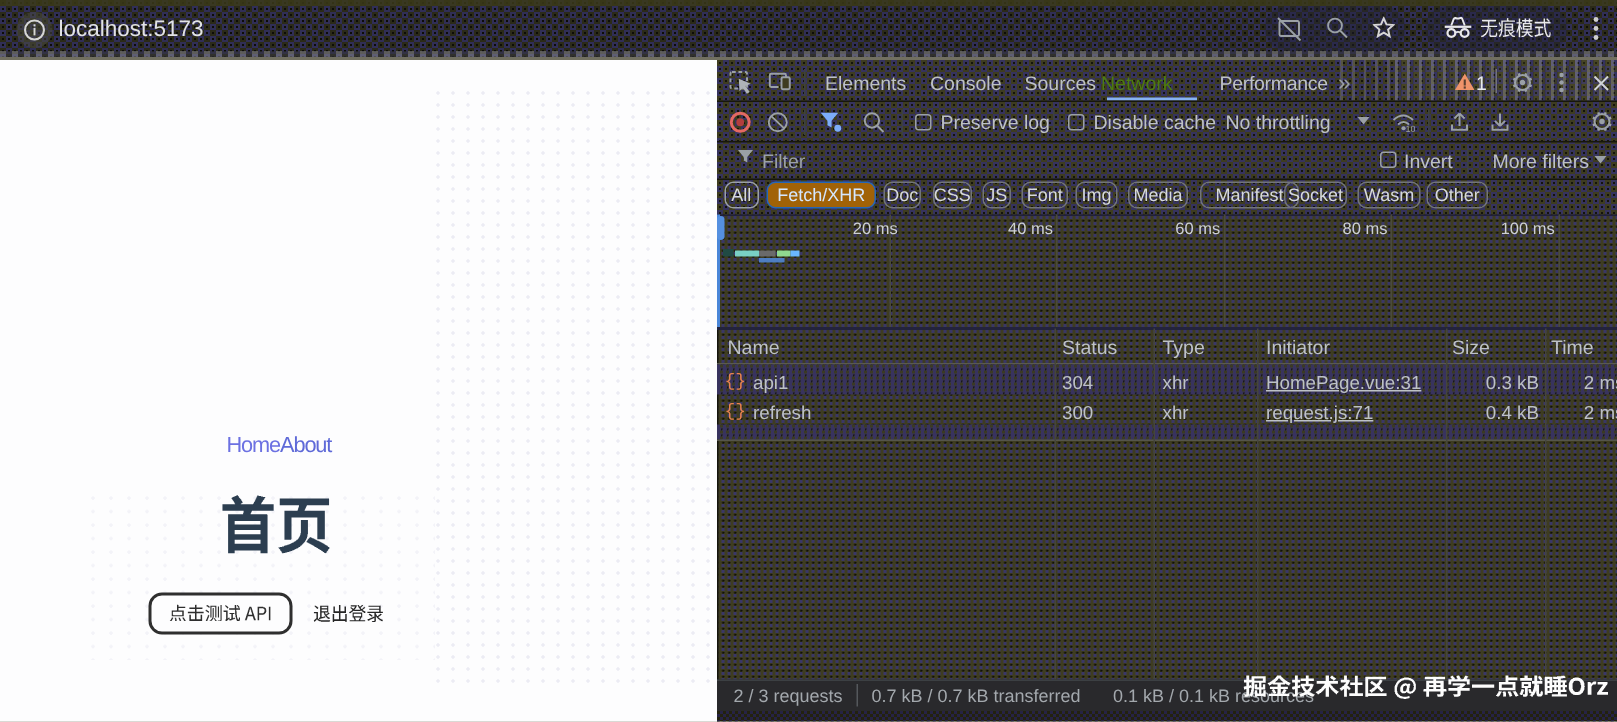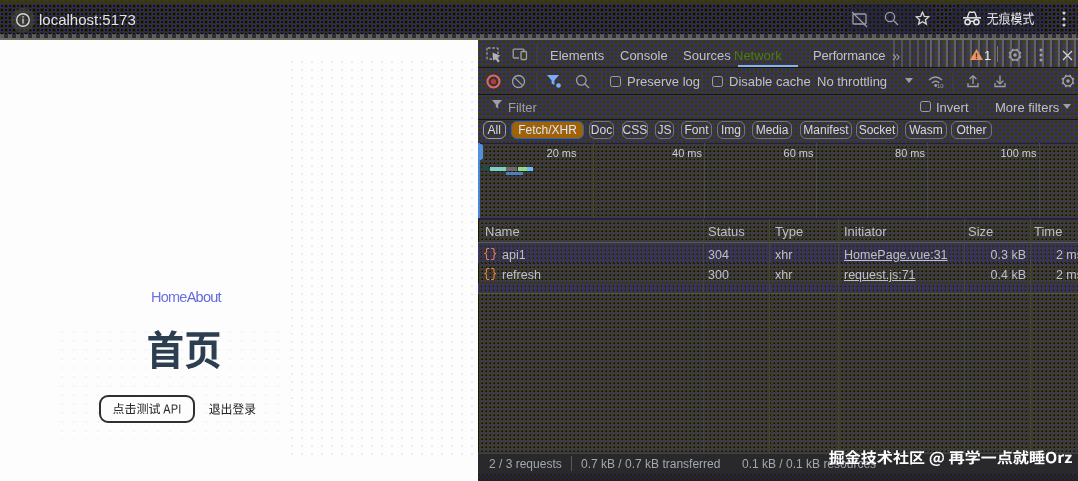--- a/index.html
+++ b/index.html
@@ -224,29 +224,29 @@
 <div class="abs" style="left:478px;top:118.5px;width:600px;height:1px;background:#17170c"></div>
 
 <div class="chip" style="left:482.5px;width:23.5px;border-color:#9aa0a6;">All</div>
 <div class="chip" style="left:511px;width:73px;background:#a16207;color:#d5e7ff;border-color:#2566b8;">Fetch/XHR</div>
 <div class="chip" style="left:589px;width:25px;">Doc</div>
 <div class="chip" style="left:621.5px;width:26px;">CSS</div>
 <div class="chip" style="left:655px;width:19px;">JS</div>
 <div class="chip" style="left:681px;width:31px;">Font</div>
 <div class="chip" style="left:717px;width:28px;">Img</div>
 <div class="chip" style="left:752px;width:40px;">Media</div>
-<div class="chip" style="left:800px;width:52px;">Manifest</div>
+<div class="chip" style="left:800px;width:66px;">Manifest</div>
 <div class="chip" style="left:856px;width:42px;">Socket</div>
 <div class="chip" style="left:905px;width:42px;">Wasm</div>
 <div class="chip" style="left:951px;width:41px;">Other</div>
 <div class="abs" style="left:478px;top:142.5px;width:600px;height:1.5px;background:#20203a"></div>
 
 <div class="abs" style="left:478px;top:143px;width:600px;height:76px"></div>
 <div class="abs" style="left:592.5px;top:143px;width:1px;height:76px;background:#4a4a3a"></div>
-<div class="abs" style="left:536.5px;top:147px;width:40px;text-align:right;font-size:11px;color:#cdd0d4">20 ms</div>
+<div class="abs" style="left:536.5px;top:147px;width:62px;text-align:right;font-size:11px;color:#cdd0d4">20 ms</div>
 <div class="abs" style="left:704px;top:143px;width:1px;height:76px;background:#4a4a3a"></div>
 <div class="abs" style="left:648px;top:147px;width:54px;text-align:right;font-size:11px;color:#cdd0d4">40 ms</div>
 <div class="abs" style="left:815.5px;top:143px;width:1px;height:76px;background:#4a4a3a"></div>
 <div class="abs" style="left:759.5px;top:147px;width:54px;text-align:right;font-size:11px;color:#cdd0d4">60 ms</div>
 <div class="abs" style="left:927px;top:143px;width:1px;height:76px;background:#4a4a3a"></div>
 <div class="abs" style="left:871px;top:147px;width:54px;text-align:right;font-size:11px;color:#cdd0d4">80 ms</div>
 <div class="abs" style="left:1038.5px;top:143px;width:1px;height:76px;background:#4a4a3a"></div>
 <div class="abs" style="left:982.5px;top:147px;width:54px;text-align:right;font-size:11px;color:#cdd0d4">100 ms</div>
 <div class="abs" style="left:482px;top:166px;width:7px;height:5px;background:#204a44"></div>
 <div class="abs" style="left:490px;top:166.5px;width:16px;height:4.5px;background:#79d0c4"></div>

